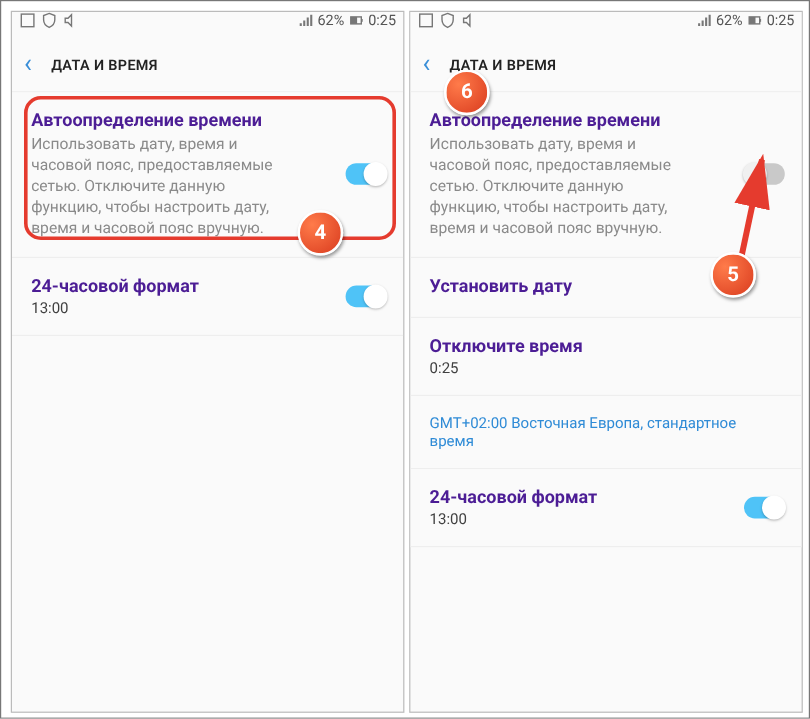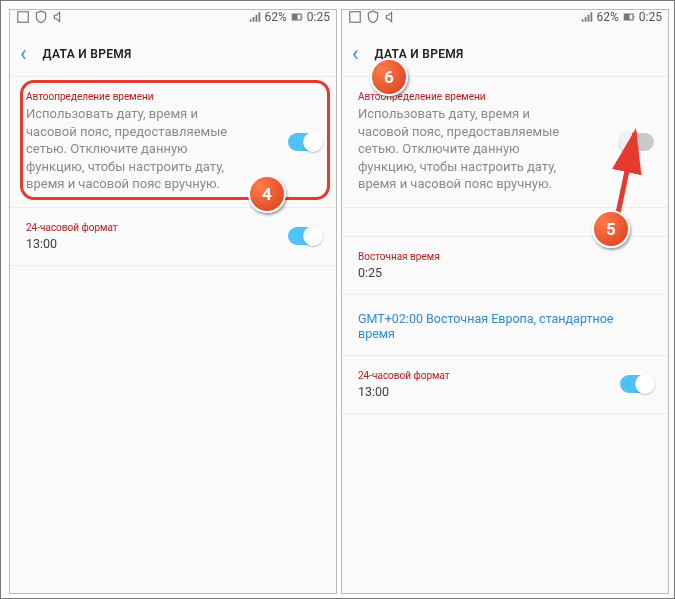--- a/index.html
+++ b/index.html
@@ -8,21 +8,21 @@
 .phoneA{left:8px}
 .phoneB{left:340px}
 .statusbar{height:22px;background:#fafafa;color:#555;font-size:12px;display:flex;align-items:flex-start;padding:0 6px;justify-content:space-between}
 .sb-left{display:flex;gap:4px;align-items:center}
 .sb-right{display:flex;gap:3px;align-items:center}
 .sb-ico{width:14px;height:14px;display:inline-block}
 .header{height:44px;background:#fafafa;border-bottom:1px solid #eee;display:flex;align-items:center;padding:0 10px;gap:16px}
 .back{color:#3a8fd8;font-size:22px;line-height:1}
 .title{font-size:12px;font-weight:600;color:#222;letter-spacing:.3px}
 .item{padding:14px 16px;background:#fafafa;border-bottom:1px solid #eee;position:relative}
-.item h4{margin:0 0 3px 0;font-size:10px;font-weight:400;color:#b91c1c}
+.item h4{margin:0 0 3px 0;font-size:15px;font-weight:700;color:#4c1d95}
 .item p{margin:0;font-size:13px;line-height:1.35;color:#8a8a8a;max-width:210px}
 .item .val{margin:2px 0 0 0;font-size:12.5px;color:#404040}
 .item .val-blue{color:#2f8bd6}
 .toggle{position:absolute;right:14px;top:50%;transform:translateY(-50%);width:34px;height:18px;border-radius:10px;background:#c9c9c9}
 .toggle.on{background:#4fc3f7}
 .toggle::after{content:"";position:absolute;top:-1px;width:20px;height:20px;border-radius:50%;background:#fff;box-shadow:0 1px 2px rgba(0,0,0,.25)}
 .toggle.on::after{right:-1px}
 .toggle.off::after{left:-1px;background:#f0f0f0}
 .hl{border:3px solid #e53b2e;border-radius:14px;position:absolute;pointer-events:none}
 .badge{position:absolute;width:34px;height:34px;border-radius:50%;background:radial-gradient(circle at 30% 30%,#ff7b4a,#d93b1e);border:2px solid #fff;box-shadow:1px 2px 3px rgba(0,0,0,.4);color:#fff;font-weight:700;font-size:17px;display:flex;align-items:center;justify-content:center}
@@ -113,24 +113,25 @@
       <span class="title">ДАТА И ВРЕМЯ</span>
     </div>
 
     <div class="item">
       <h4>Автоопределение времени</h4>
       <p>Использовать дату, время и часовой пояс, предоставляемые сетью. Отключите данную функцию, чтобы настроить дату, время и часовой пояс вручную.</p>
       <div class="toggle off"></div>
     </div>
 
     <div class="item">
+      <h4>Установить дату</h4>
     </div>
 
     <div class="item">
-      <h4>Восточная время</h4>
+      <h4>Отключите время</h4>
       <div class="val">0:25</div>
     </div>
 
     <div class="item">
       <div class="val val-blue">GMT+02:00 Восточная Европа, стандартное время</div>
     </div>
 
     <div class="item">
       <h4>24-часовой формат</h4>
       <div class="val">13:00</div>

